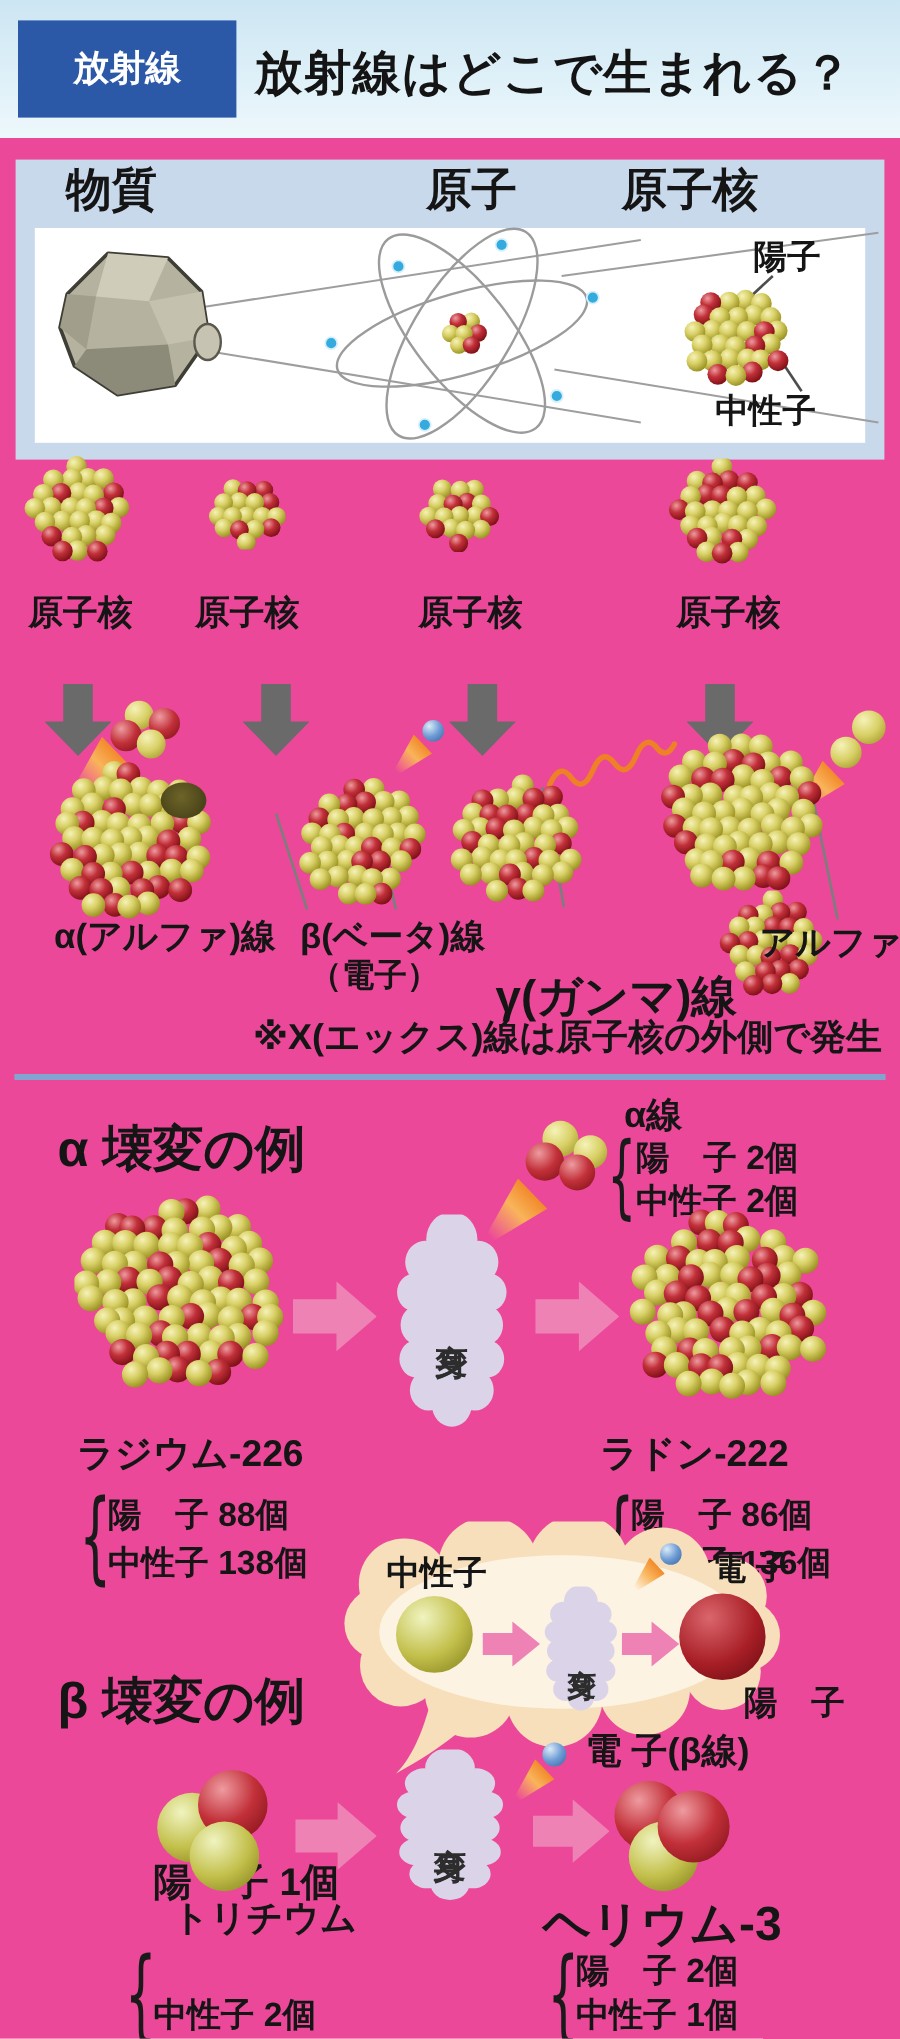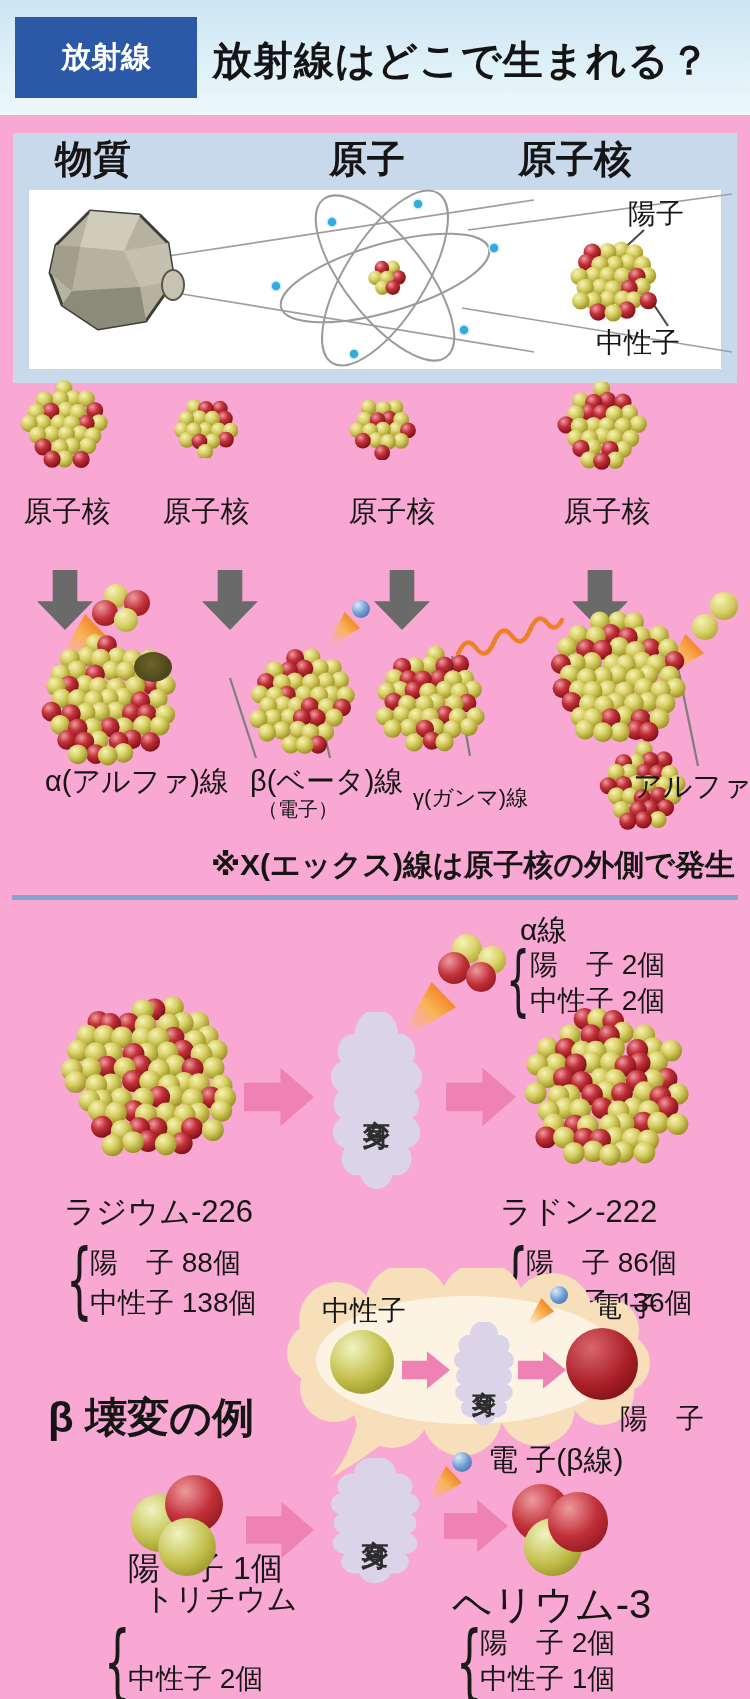--- a/index.html
+++ b/index.html
@@ -1,23 +1,23 @@
 <!DOCTYPE html>
 <html style="--pink: #ef82b5; --gray: #6a6a6a; --lav: #dbd4e8; --peach: #f6dfba; --divider: #84a4d0; --badge: #2b58a7; --boxb: #c9d9ec; --flame: #ef7a1a;"><head>
 <meta charset="utf-8">
 <style>
   :root{
     --pink:#ef82b5; --gray:#6a6a6a; --lav:#dbd4e8; --peach:#f6dfba;
     --divider:#84a4d0; --badge:#2b58a7; --boxb:#c9d9ec; --flame:#ef7a1a;
   }
   html,body{margin:0;padding:0;background:#fff;}
   body{font-family:"Liberation Sans","DejaVu Sans",sans-serif;color:#111;}
-  #page{position:relative;width:750px;height:1699px;overflow:hidden;background:#f9a8d4;}
+  #page{position:relative;width:750px;height:1699px;overflow:hidden;background:#ec4899;}
   .abs{position:absolute;}
-  .lbl{position:absolute;font-weight:normal;color:#151515;white-space:nowrap;line-height:1.05;}
+  .lbl{position:absolute;font-weight:bold;color:#151515;white-space:nowrap;line-height:1.05;}
   .header{position:absolute;left:0;top:0;width:750px;height:115px;
     background:linear-gradient(180deg,#cde6f3 0%,#def0f8 55%,#eef8fc 100%);}
   .badge{position:absolute;left:15px;top:17px;width:182px;height:81px;background:var(--badge);
     display:flex;align-items:center;justify-content:center;color:#fff;font-size:30px;font-weight:bold;}
   .page-title{position:absolute;left:212px;top:33px;font-size:40px;font-weight:900;color:#141414;letter-spacing:1px;}
   .obox{position:absolute;left:13px;top:133px;width:724px;height:250px;background:var(--boxb);}
   .obox-inner{position:absolute;left:16px;top:57px;right:16px;bottom:14px;background:#fff;}
   .nucleus{position:absolute;}
   .nucleus svg{display:block;}
   .sp{position:absolute;border-radius:50%;}
@@ -66,21 +66,21 @@
 
   <div class="header">
     <div class="badge">放射線</div>
     <div class="page-title">放射線はどこで生まれる？</div>
   </div>
 
   <div class="obox" style="z-index:0;">
     <div class="obox-inner"></div>
   </div>
   <div class="lbl" style="left:55px;top:140px;font-size:38px;font-weight:700;z-index:2;">物質</div>
-  <div class="lbl" style="left:329px;top:140px;font-size:38px;font-weight:900;z-index:2;">原子</div>
+  <div class="lbl" style="left:355px;top:140px;font-size:38px;font-weight:900;z-index:2;">原子</div>
   <div class="lbl" style="left:518px;top:140px;font-size:38px;font-weight:900;z-index:2;">原子核</div>
 
   <svg class="abs" style="left:28px;top:195px;z-index:2;" width="162" height="148" viewBox="0 0 162 148">
     <polygon points="28,50 62,16 112,20 140,48 146,86 118,126 70,134 34,110 22,78" fill="#b5b2a0" stroke="#3f3e35" stroke-width="3" stroke-linejoin="round"></polygon>
     <polygon points="62,16 112,20 96,56 52,52" fill="#cfccba"></polygon>
     <polygon points="28,50 52,52 44,96 22,78" fill="#a19e8c"></polygon>
     <polygon points="96,56 140,48 146,86 112,92" fill="#c4c1ae"></polygon>
     <polygon points="44,96 112,92 118,126 70,134 34,110" fill="#8c8a78"></polygon>
     <ellipse cx="145" cy="90" rx="11" ry="15" fill="#c6c3b2" stroke="#5a584c" stroke-width="2"></ellipse>
   </svg>
@@ -651,28 +651,29 @@
         <circle cx="25.143103375602024" cy="73.53348052411201" r="9.321739130434782" fill="url(#ng10y)"></circle>
         <circle cx="43.35613134587102" cy="73.58552355973842" r="9.321739130434782" fill="url(#ng10r)"></circle>
         <circle cx="65.24325644638259" cy="84.23164412419703" r="9.321739130434782" fill="url(#ng10y)"></circle>
         <circle cx="49.278060500583564" cy="84.6325746836925" r="9.321739130434782" fill="url(#ng10r)"></circle>
         <circle cx="32.36832531701708" cy="85.98328091756832" r="9.321739130434782" fill="url(#ng10r)"></circle>
       </svg>
     </div>
 
   <div class="lbl" style="left:45px;top:766px;font-size:29px;z-index:5;">α(アルファ)線</div>
   <div class="lbl" style="left:250px;top:766px;font-size:29px;z-index:5;">β(ベータ)線</div>
-  <div class="lbl" style="left:258px;top:799px;font-size:20px;z-index:5;">（電子）</div>
-  <div class="lbl" style="left:413px;top:786px;font-size:22px;z-index:5;">γ(ガンマ)線</div>
+  <div class="lbl" style="left:258px;top:799px;font-size:27px;z-index:5;">（電子）</div>
+  <div class="lbl" style="left:413px;top:812px;font-size:38px;z-index:5;">γ(ガンマ)線</div>
   <div class="lbl" style="left:633px;top:771px;font-size:29px;z-index:5;">アルファ</div>
 
   <div class="lbl" style="left:0;top:849px;width:735px;text-align:right;font-size:30px;font-weight:900;">※X(エックス)線は原子核の外側で発生</div>
 
   <div class="abs" style="left:12px;top:895px;width:726px;height:5px;background:var(--divider);"></div>
 
+  <div class="lbl" style="left:48px;top:936px;font-size:42px;font-weight:900;">α 壊変の例</div>
 
   <div class="flame" style="left:398px;top:982px;width:58px;height:60px;z-index:2;"></div>
   <div class="sp sp-y" style="left:452px;top:934px;width:30px;height:30px;z-index:3;"></div>
   <div class="sp sp-y" style="left:478px;top:946px;width:28px;height:28px;z-index:3;"></div>
   <div class="sp sp-r" style="left:438px;top:952px;width:32px;height:32px;z-index:4;"></div>
   <div class="sp sp-r" style="left:466px;top:962px;width:30px;height:30px;z-index:4;"></div>
 
   <div class="lbl" style="left:520px;top:914px;font-size:30px;">α線</div>
   <div class="brace" style="left:506px;top:942px;font-size:76px;line-height:76px;"> {</div>
   <div class="lbl" style="left:530px;top:950px;font-size:28px;">陽　子 2個</div>

